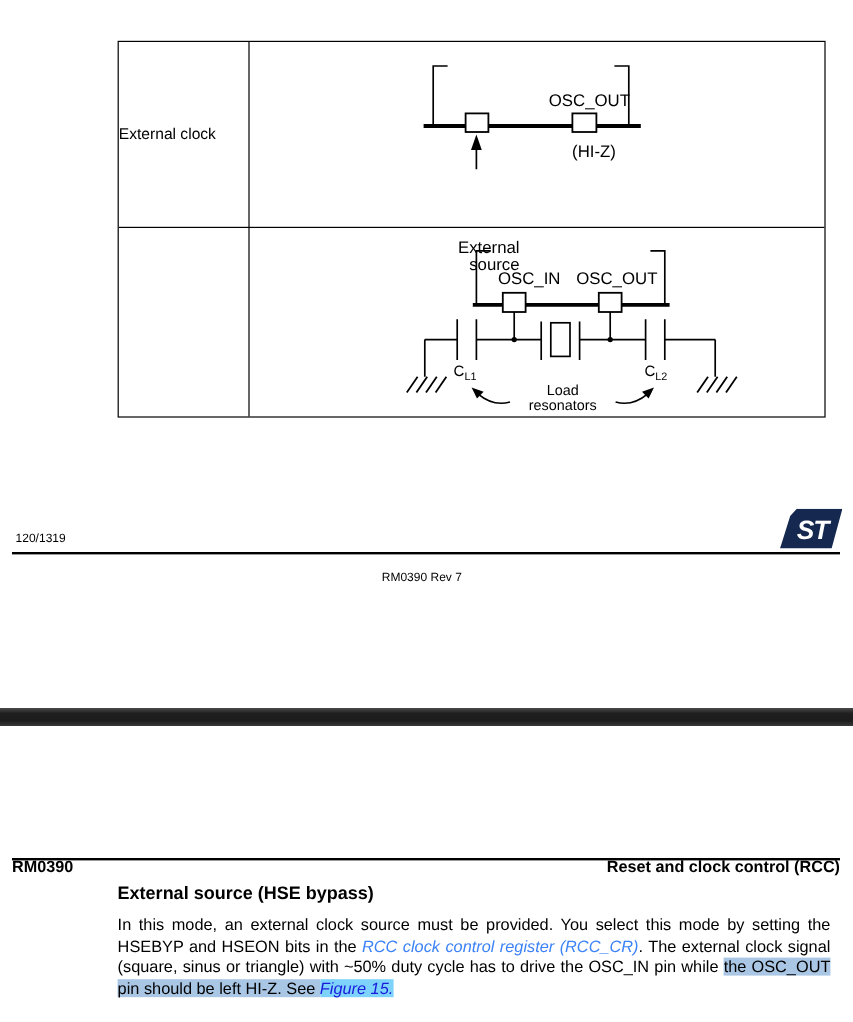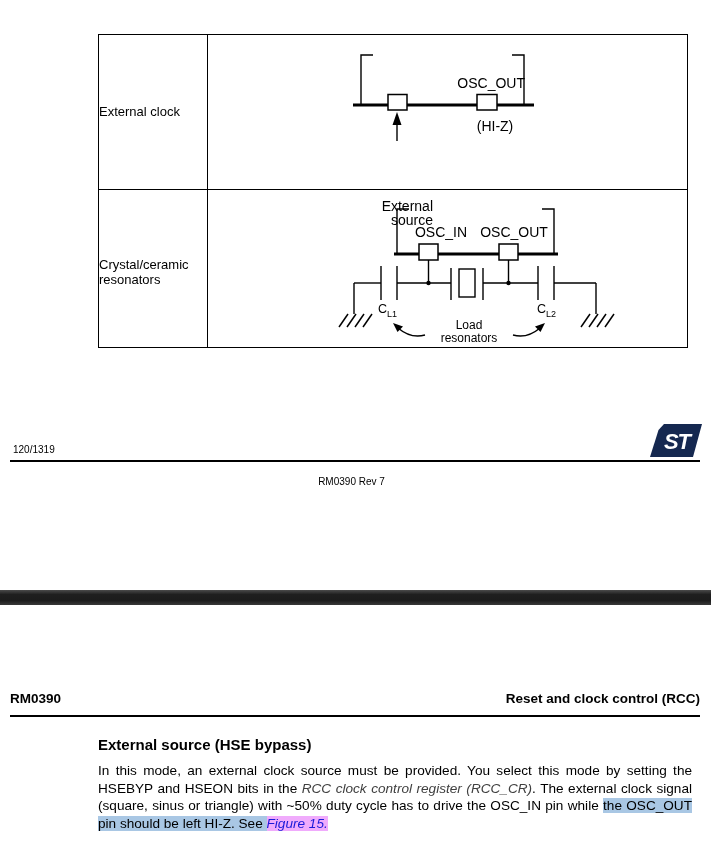--- a/index.html
+++ b/index.html
@@ -19,27 +19,27 @@
   .cl-label{font-size:12.5px;}
   .cl-label sub{font-size:9px;}
   .fig-svg{position:absolute; left:0; top:0;}
   
   .footer-text{font-size:10px;}
   .rule{height:1.8px; background:#000;}
   
   .separator{left:0; top:590px; width:711px; height:15px;
     background:linear-gradient(180deg,#4a4a4a 0%,#1f1f1f 30%,#1c1c1c 70%,#383838 100%);}
   
-  .hdr{font-size:13.5px; font-weight:bold;}
+  .hdr{font-size:13.5px; font-weight:bold;margin-top:24px;}
   
   .section-heading{font-size:15px; font-weight:bold;}
   .paragraph{font-size:13.6px; line-height:17.6px; text-align:justify;}
-  .seg-link{color:#404040; font-style:italic;}
+  .seg-link{color:#3b82f6; font-style:italic;}
   .seg-hl{background:#a9c7e4;}
-  .seg-link-hl{color:#1a1ad9; font-style:italic; background:#f0abfc;}
+  .seg-link-hl{color:#1a1ad9; font-style:italic; background:#7dd3fc;}
 </style>
 </head>
 <body>
 
 <div class="page">
 
 
   <div class="abs figure">
     <div class="abs col-divider"></div>
     <div class="abs row-divider"></div>
@@ -104,24 +104,20 @@
       </g>
       <g>
         <path d="M 326,300 Q 312,304 299,293"></path>
         <polygon points="294,288 304,291.5 298.5,297" fill="#000" stroke="none"></polygon>
         <path d="M 414,300 Q 428,304 441,293"></path>
         <polygon points="446,288 436,291.5 441.5,297" fill="#000" stroke="none"></polygon>
       </g>
     </svg>
 
     <div class="abs cell-label" style="left:0; top:69px; width:108px;">External clock</div>
-    <div class="abs cell-label" style="left:0; top:222px; width:108px;">
-      <div>Crystal/ceramic</div>
-      <div>resonators</div>
-    </div>
 
     <div class="abs dlabel" style="left:350px; top:41px; width:76px; text-align:right;">OSC_OUT</div>
     <div class="abs dlabel" style="left:356px; top:84px; width:80px; text-align:center;">(HI-Z)</div>
     <div class="abs dlabel" style="left:262px; top:128px; width:72px; text-align:right;margin-top:36px;">
       <div>External</div>
       <div>source</div>
     </div>
 
     <div class="abs dlabel" style="left:307px; top:190px; width:70px; text-align:center;">OSC_IN</div>
     <div class="abs dlabel" style="left:380px; top:190px; width:70px; text-align:center;">OSC_OUT</div>

